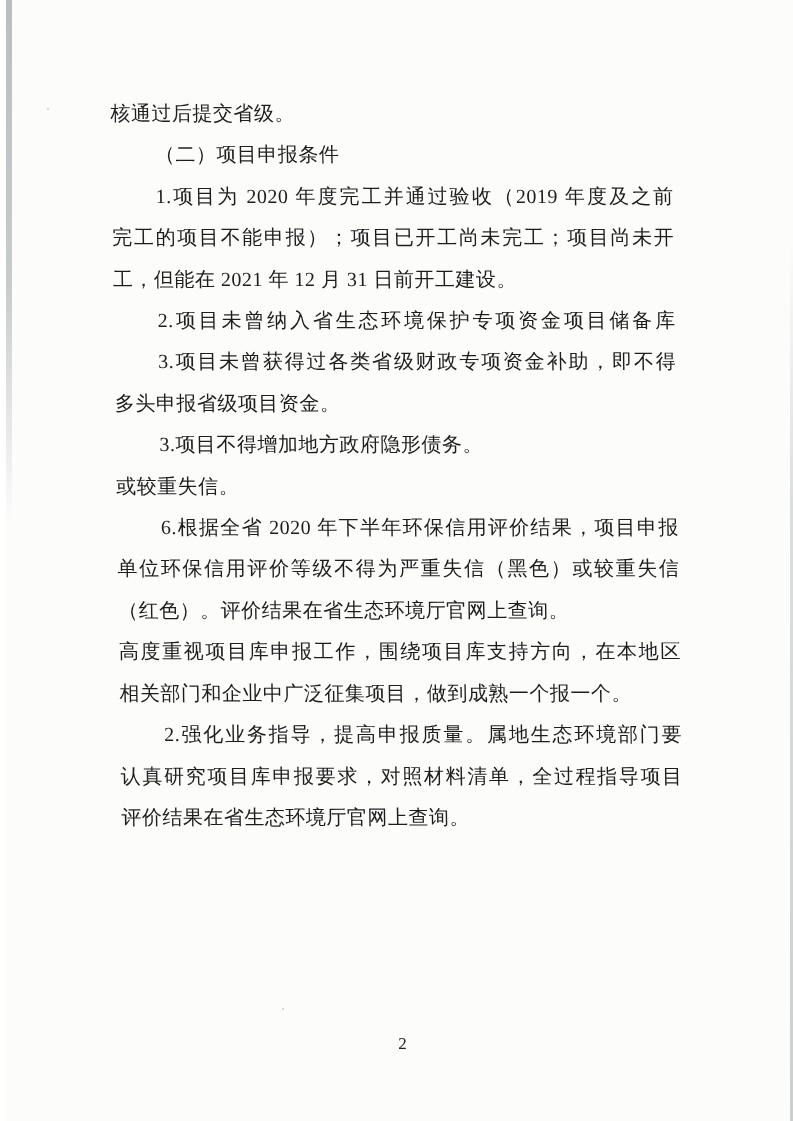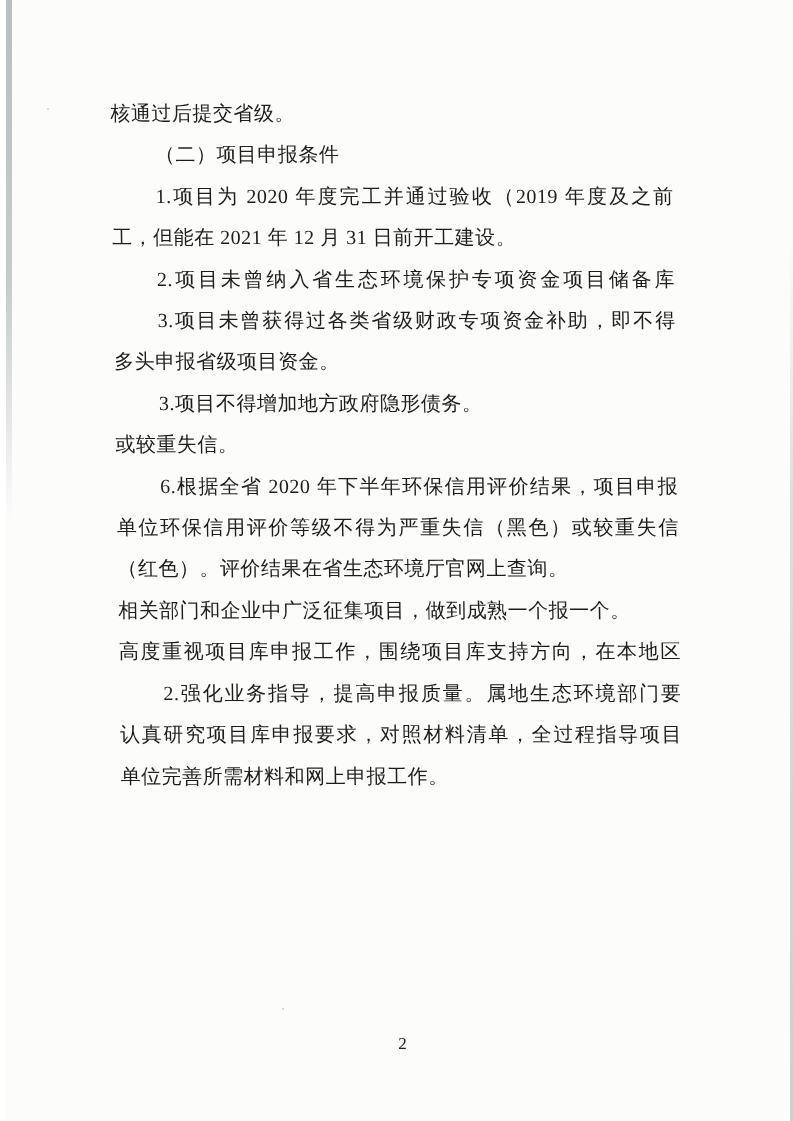--- a/index.html
+++ b/index.html
@@ -82,30 +82,31 @@
 <div class="page">
   <div class="edge-left"></div>
   <div class="edge-right"></div>
   <div class="speck s1"></div>
   <div class="speck s2"></div>
 
   <div class="text-block" id="text-block">
       <div class="line">核通过后提交省级。</div>
       <div class="line indent">（二）项目申报条件</div>
       <div class="line indent fill">1.项目为 2020 年度完工并通过验收（2019 年度及之前</div>
+      <div class="line fill">完工的项目不能申报）；项目已开工尚未完工；项目尚未开</div>
       <div class="line">工，但能在 2021 年 12 月 31 日前开工建设。</div>
       <div class="line indent fill">2.项目未曾纳入省生态环境保护专项资金项目储备库</div>
       <div class="line indent fill">3.项目未曾获得过各类省级财政专项资金补助，即不得</div>
       <div class="line">多头申报省级项目资金。</div>
       <div class="line indent">3.项目不得增加地方政府隐形债务。</div>
       <div class="line">或较重失信。</div>
       <div class="line indent fill">6.根据全省 2020 年下半年环保信用评价结果，项目申报</div>
       <div class="line fill">单位环保信用评价等级不得为严重失信（黑色）或较重失信</div>
       <div class="line">（红色）。评价结果在省生态环境厅官网上查询。</div>
+      <div class="line fill">高度重视项目库申报工作，围绕项目库支持方向，在本地区</div>
       <div class="line">相关部门和企业中广泛征集项目，做到成熟一个报一个。</div>
-      <div class="line fill">高度重视项目库申报工作，围绕项目库支持方向，在本地区</div>
       <div class="line indent fill">2.强化业务指导，提高申报质量。属地生态环境部门要</div>
       <div class="line fill">认真研究项目库申报要求，对照材料清单，全过程指导项目</div>
-      <div class="line">单位完善所需材料和网上申报工作。</div>
+      <div class="line">评价结果在省生态环境厅官网上查询。</div>
     </div>
 
   <div class="pagenum">2</div>
 </div>
 
 </body></html>

